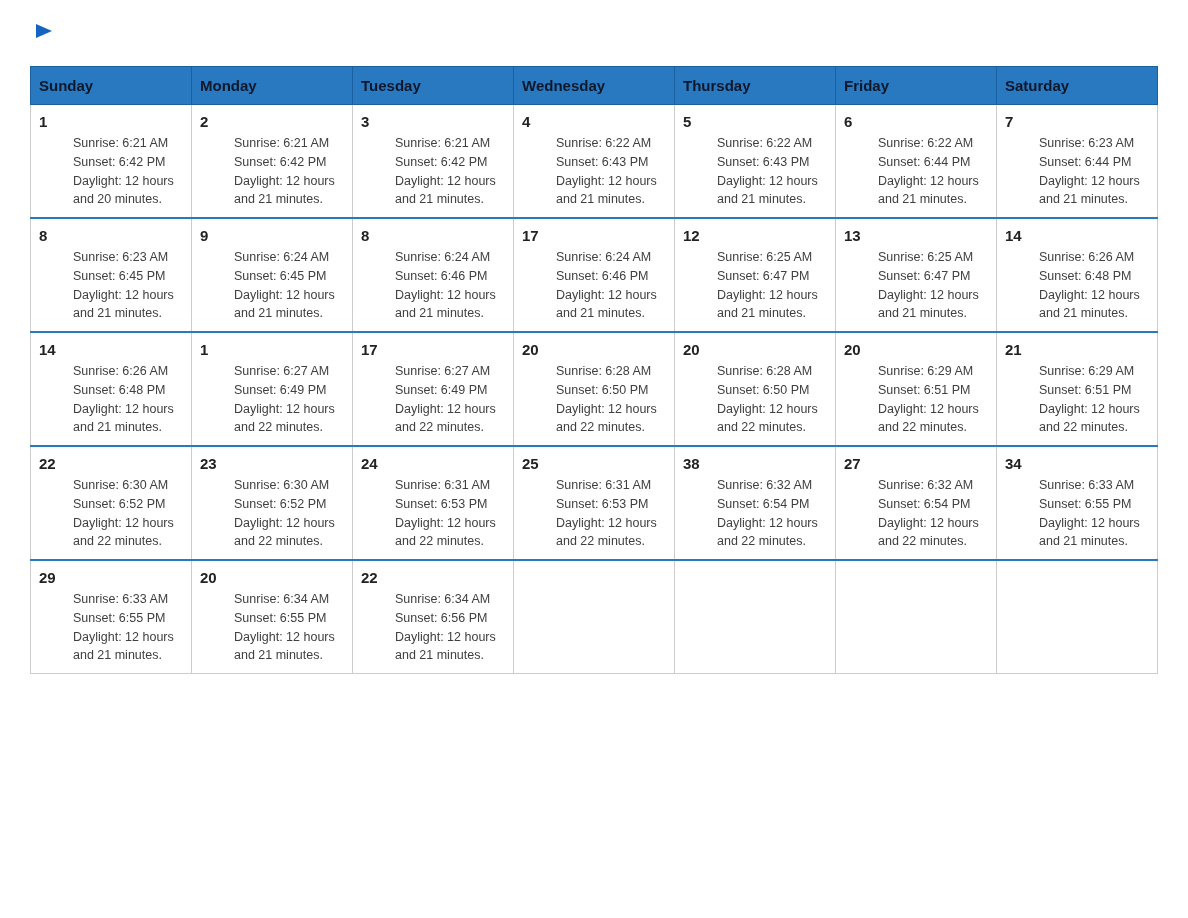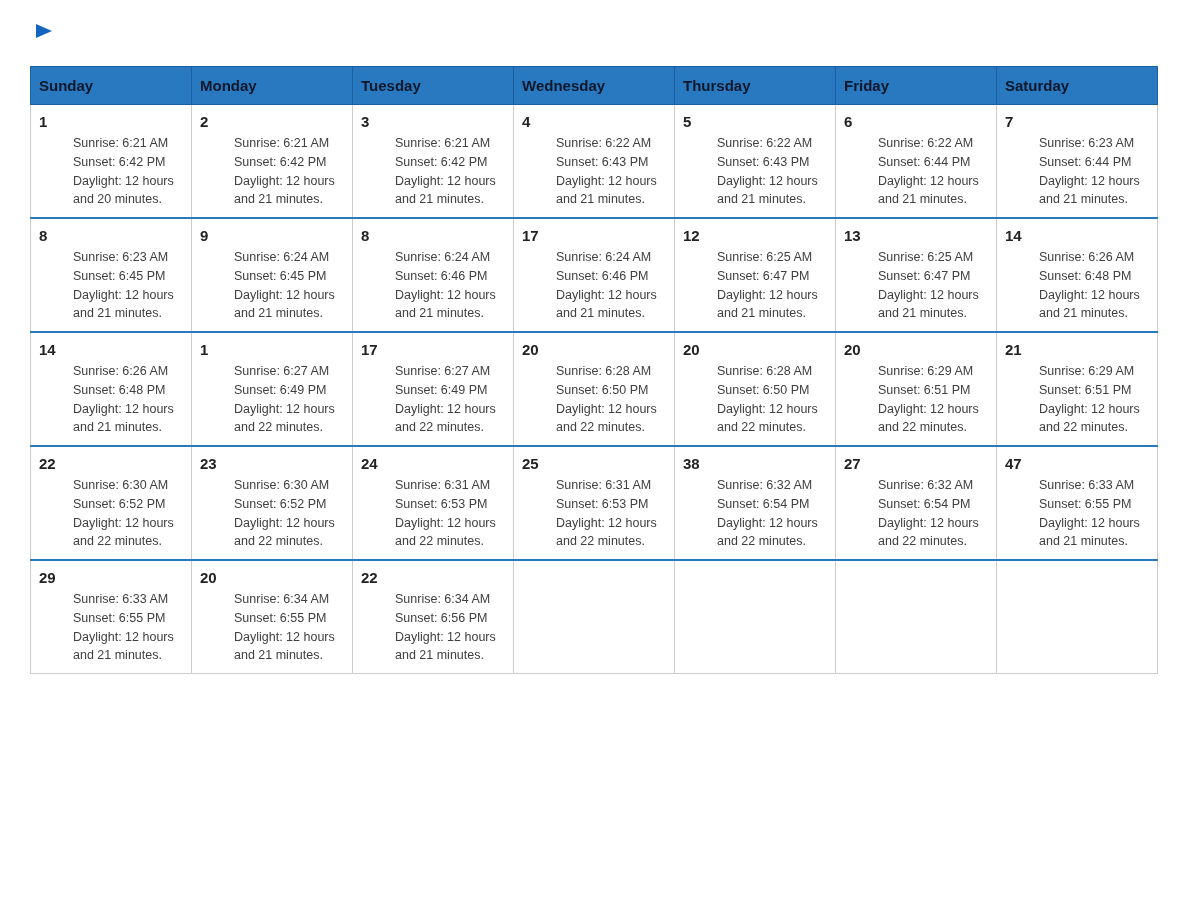--- a/index.html
+++ b/index.html
@@ -233,21 +233,21 @@
         </td>
         <td>
           <div class="day-number">38</div>
           <div class="day-info">Sunrise: 6:32 AM<br>Sunset: 6:54 PM<br>Daylight: 12 hours<br>and 22 minutes.</div>
         </td>
         <td>
           <div class="day-number">27</div>
           <div class="day-info">Sunrise: 6:32 AM<br>Sunset: 6:54 PM<br>Daylight: 12 hours<br>and 22 minutes.</div>
         </td>
         <td>
-          <div class="day-number">47</div>
+          <div class="day-number">34</div>
           <div class="day-info">Sunrise: 6:33 AM<br>Sunset: 6:55 PM<br>Daylight: 12 hours<br>and 21 minutes.</div>
         </td>
       </tr>
       <tr class="row-border">
         <td>
           <div class="day-number">29</div>
           <div class="day-info">Sunrise: 6:33 AM<br>Sunset: 6:55 PM<br>Daylight: 12 hours<br>and 21 minutes.</div>
         </td>
         <td>
           <div class="day-number">20</div>

